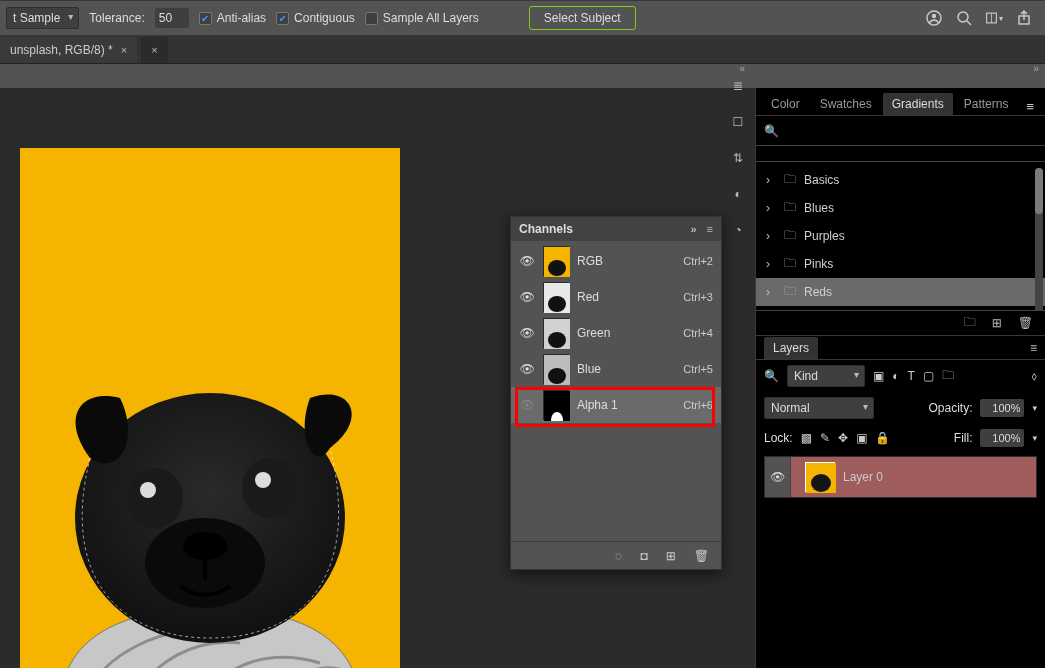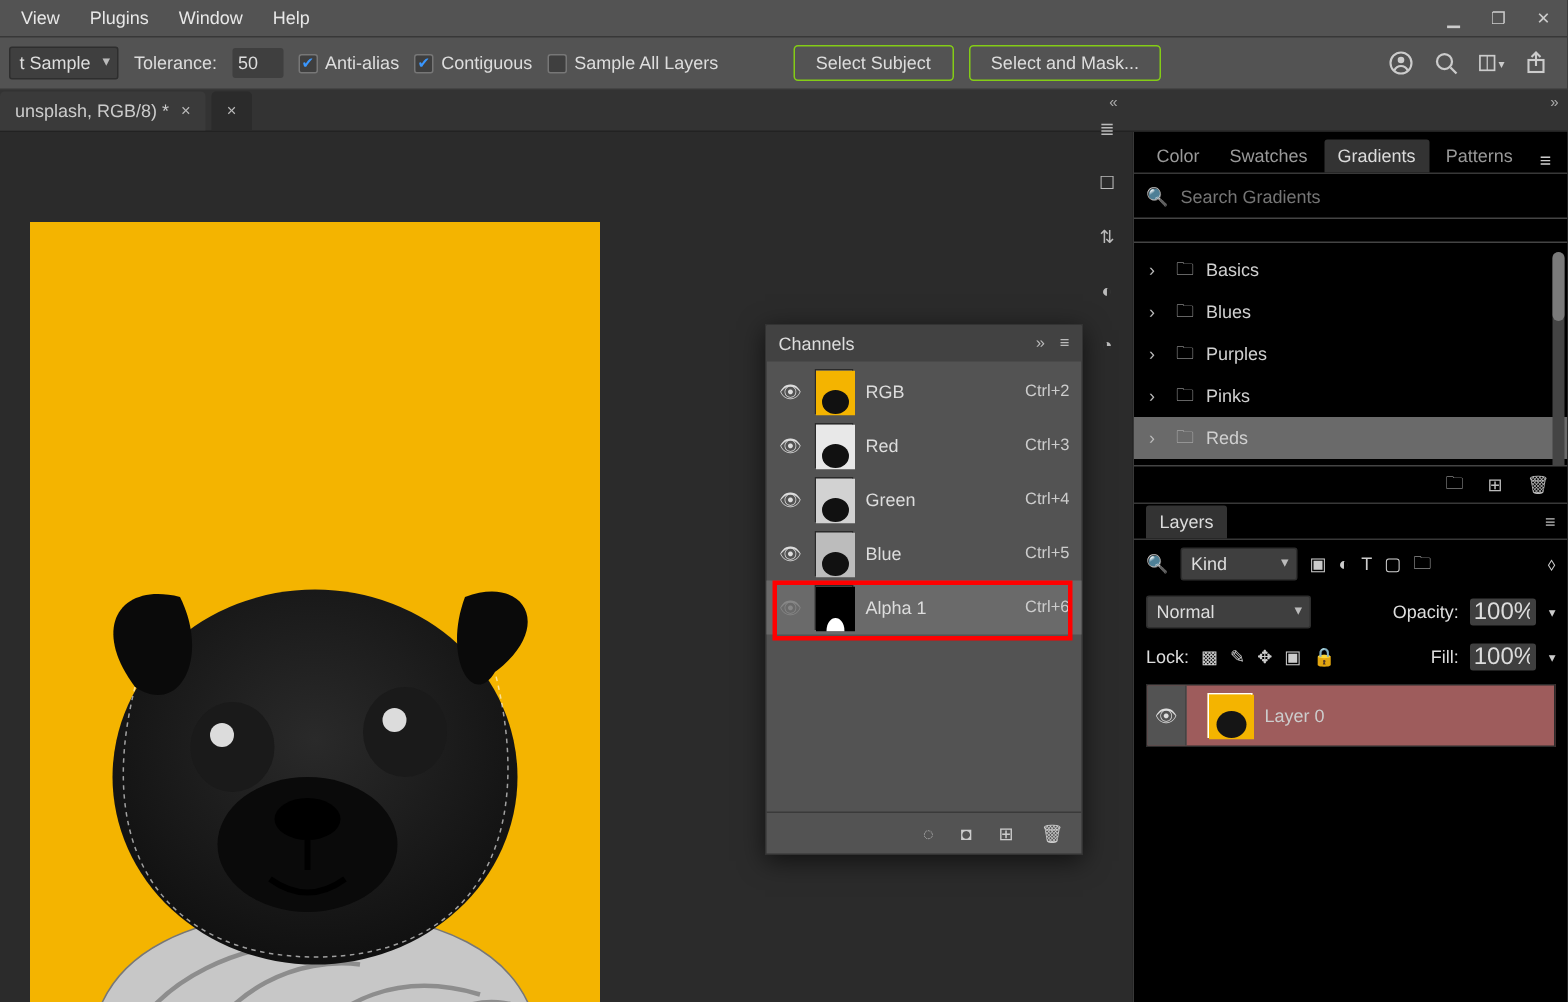--- a/index.html
+++ b/index.html
@@ -40,76 +40,64 @@
 .frow.selected{background:#6a6a6a}
 .scrollbar{position:absolute;right:2px;top:6px;width:8px;height:150px;background:#444;border-radius:4px}
 .scrollbar .thumb{width:8px;height:46px;background:#7a7a7a;border-radius:4px}
 .actbar{height:26px;display:flex;align-items:center;justify-content:flex-end;gap:16px;padding:0 12px;border-top:1px solid #444;border-bottom:1px solid #383838;color:#bbb}
 .layersPanel{display:flex;flex-direction:column}
 .layhdr{height:24px;display:flex;align-items:center;padding:0 8px;border-bottom:1px solid #383838}
 .layhdr .ptab.active{background:#333;color:#dcdcdc}
 .layhdr .burger{margin-left:auto;color:#bbb}
 .layopt{display:flex;align-items:center;gap:8px;padding:5px 8px;color:#ccc}
 .layopt2{display:flex;align-items:center;gap:8px;padding:5px 8px;color:#ccc}
-.pct{background:#3f3f3f;border:none;color:#ddd;height:18px;width:44px;font-size:16px;text-align:right;padding-right:4px;border-radius:2px}
+.pct{background:#3f3f3f;border:none;color:#ddd;height:18px;width:44px;font-size:11px;text-align:right;padding-right:4px;border-radius:2px}
 .layerrow{height:42px;display:flex;align-items:center;gap:8px;background:#9e5c5c;margin:4px 8px;border:1px solid #2c2c2c}
 .layerrow .eye{width:26px;display:flex;align-items:center;justify-content:center;color:#ddd;background:#535353;height:100%;border-right:1px solid #444}
 .layerrow .thumb{width:30px;height:30px;background:#f4b400;border:1px solid #fff;margin-left:6px;position:relative}
 .channelsPanel{position:absolute;left:510px;top:216px;width:212px;height:354px;background:#535353;border:1px solid #333;box-shadow:0 4px 16px rgba(0,0,0,.6)}
-.chHdr{height:24px;background:#424242;display:flex;align-items:center;padding:0 8px;color:#ddd;font-weight:normal}
+.chHdr{height:24px;background:#424242;display:flex;align-items:center;padding:0 8px;color:#ddd;font-weight:bold}
 .chHdr .hspace{flex:1}
 .chHdr .hicn{color:#bbb;font-size:11px;margin-left:10px}
 .chList{padding:2px 0}
 .chrow{height:36px;display:flex;align-items:center;padding:0 8px;gap:8px;color:#ddd}
 .chrow .eye{width:16px;text-align:center;color:#ddd}
 .chrow .cthumb{width:26px;height:30px;background:#888;border:1px solid #2a2a2a;position:relative}
 .chrow .cname{flex:1}
 .chrow .sc{color:#ccc;font-size:11px}
 .chrow.sel{background:#6a6a6a}
 .redbox{position:absolute;border:3px solid red;pointer-events:none}
 .chfoot{position:absolute;left:0;right:0;bottom:0;height:28px;display:flex;align-items:center;justify-content:flex-end;gap:18px;padding:0 12px;border-top:1px solid #3a3a3a;color:#ccc}
 svg{display:block}
 .pug{position:absolute;left:0;right:0;bottom:0;height:380px}
 </style>
 </head>
 <body>
 
 <div class="root">
 
-  <div class="menubar">
-    <div class="mi">View</div>
-    <div class="mi">Plugins</div>
-    <div class="mi">Window</div>
-    <div class="mi">Help</div>
-    <div class="winctrl">
-      <div class="wc">▁</div>
-      <div class="wc">❐</div>
-      <div class="wc">✕</div>
-    </div>
-  </div>
 
   <div class="optbar">
     <div class="select">t Sample</div>
     <span class="lbl">Tolerance:</span>
     <input class="numfield" value="50" style="">
     <label class="chk">
         <span class="box">✔</span>
         <span>Anti-alias</span>
       </label>
     <label class="chk">
         <span class="box">✔</span>
         <span>Contiguous</span>
       </label>
     <label class="chk">
         <span class="box"></span>
         <span>Sample All Layers</span>
       </label>
     <div style="width:30px"></div>
     <div class="btn">Select Subject</div>
-    <div class="btn">Select and Mask...</div>
     <div class="rightopt">
       <div class="icn">
           <svg width="18" height="18" viewBox="0 0 18 18">
             <circle cx="9" cy="9" r="7" fill="none" stroke="#ccc" stroke-width="1.4"></circle>
             <circle cx="9" cy="7" r="2.2" fill="#ccc"></circle>
             <path d="M4.5 14c1-2 3-3 4.5-3s3.5 1 4.5 3" fill="none" stroke="#ccc" stroke-width="1.4"></path>
           </svg>
         </div>
       <div class="icn">
           <svg width="16" height="16" viewBox="0 0 16 16">
@@ -195,21 +183,20 @@
     <div class="panelTabs">
       <div class="ptab">Color</div>
       <div class="ptab">Swatches</div>
       <div class="ptab active">Gradients</div>
       <div class="ptab">Patterns</div>
       <div style="flex:1"></div>
       <div class="icn" style="font-size:13px">≡</div>
     </div>
     <div class="searchbar">
       <span style="color:#999">🔍</span>
-      <input placeholder="Search Gradients" style="">
     </div>
     <div style="height:16px;border-bottom:1px solid #444"></div>
     <div class="folderlist">
       <div class="frow">
           <span class="chev">›</span>
           <span class="fico">🗀</span>
           <span>Basics</span>
         </div>
       <div class="frow">
           <span class="chev">›</span>

